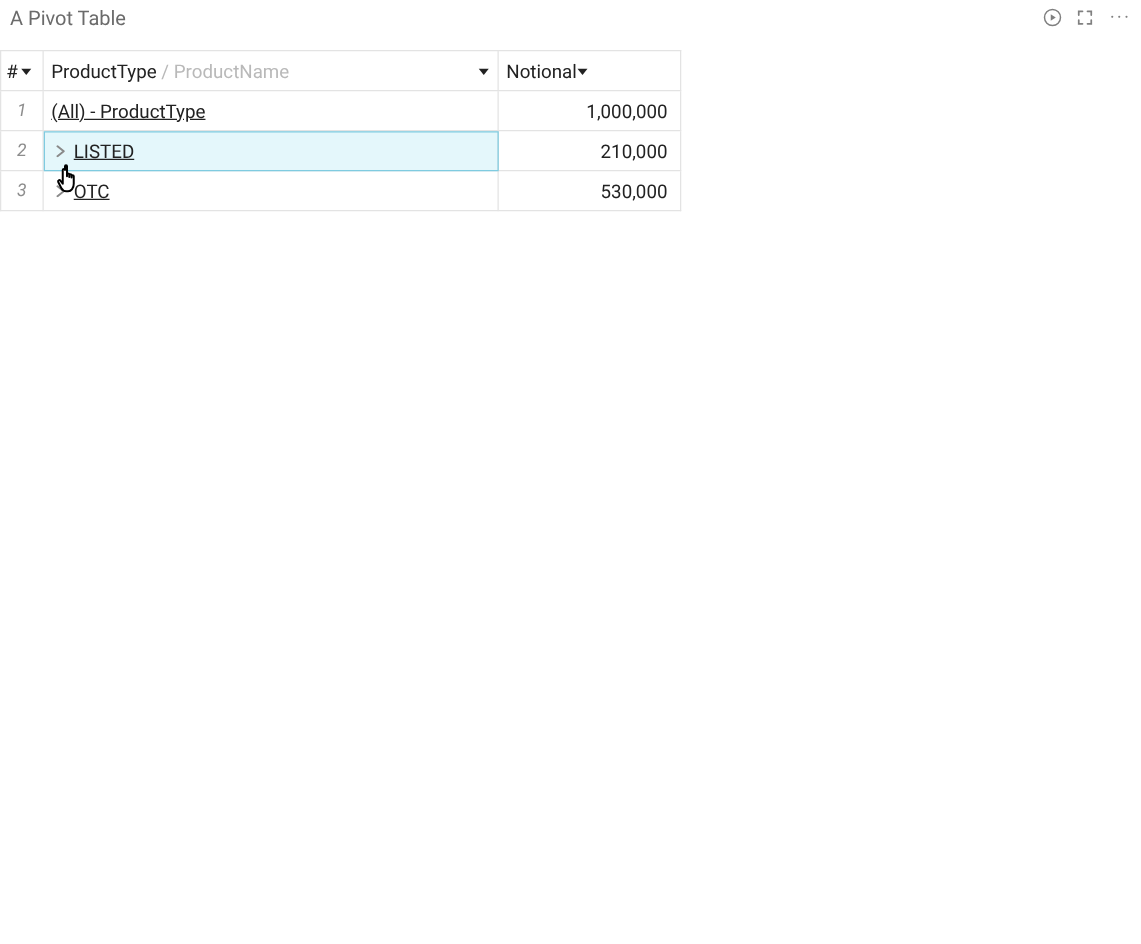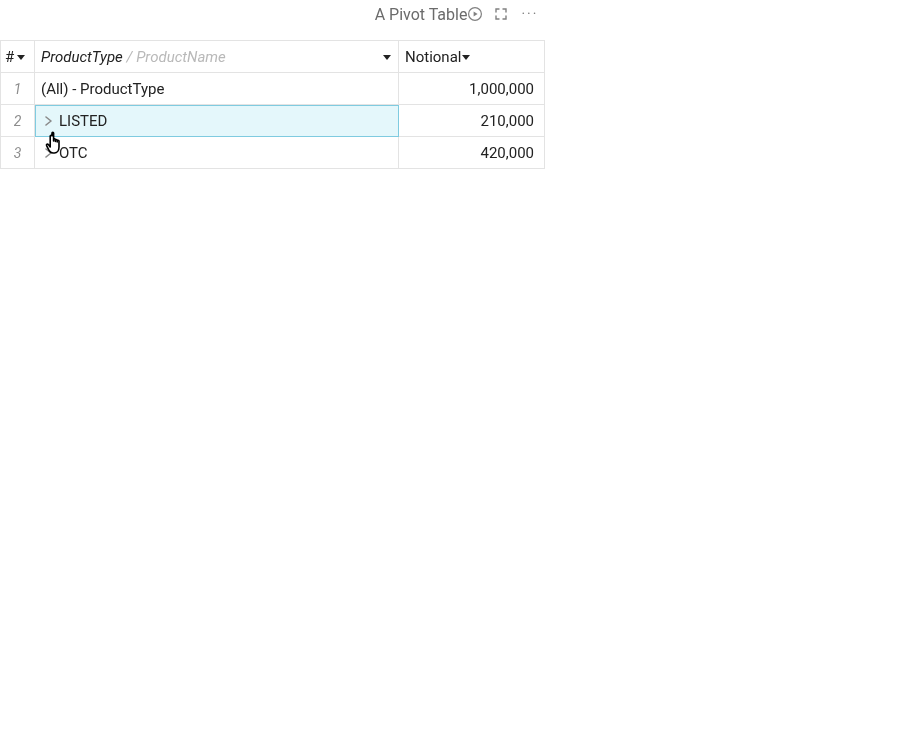--- a/index.html
+++ b/index.html
@@ -9,21 +9,21 @@
     font-size: 15px;
     color: #222;
     background: #fff;
     width: 913px;
     height: 755px;
     overflow: hidden;
   }
   .topbar {
     display: flex;
     align-items: center;
-    justify-content: center;
+    justify-content: space-between;
     padding: 4px 6px 4px 6px;
     height: 28px;
   }
   .title {
     font-size: 16px;
     color: #6b6b6b;
     padding-left: 2px;
   }
   .topbar-actions {
     display: flex;
@@ -63,36 +63,36 @@
   col.col-dim { width: 364px; }
   col.col-val { width: 146px; }
 
   th .hcell, td .cell {
     display: flex;
     align-items: center;
     height: 100%;
     padding: 0 6px;
   }
   th.idx-header .hcell { justify-content: flex-start; padding-left:4px; gap:2px;}
-  th.dim-header .hcell { justify-content: space-between; font-style: italic; }
+  th.dim-header .hcell { justify-content: space-between; }
   th.val-header .hcell { }
   .hash { font-size:15px; color:#222;}
   .drop-tri { cursor:pointer; }
   .drop-tri svg { display:block; }
   .dim-label { white-space: nowrap;}
   .dim-label .secondary { color: #b9b9b9; }
 
   td.idx-cell {
     text-align: center;
     color: #8d8d8d;
     font-style: italic;
     font-size: 14px;
     background:#fff;
   }
-  td.dim-cell .cell { padding-left:6px; gap:4px; }
+  td.dim-cell .cell { padding-left:6px; gap:4px;text-decoration:underline; }
   .expand-caret {
     width:14px;
     display:inline-flex; justify-content:center; align-items:center;
     color:#8a8a8a;
     cursor:pointer;
   }
   td.val-cell .cell { justify-content:flex-end; padding-right:10px; }
   td.val-cell { font-variant-numeric: tabular-nums; }
 
   tr.selected td.dim-cell {
@@ -224,21 +224,21 @@
           <span class="expand-caret">
             <svg width="10" height="10" viewBox="0 0 10 10">
                     <path d="M3 1 L8 5 L3 9" fill="none" stroke="#8a8a8a" stroke-width="1.6" stroke-linecap="round" stroke-linejoin="round"></path>
                   </svg>
           </span>
           <span>OTC</span>
         </div>
       </td>
       <td class="val-cell">
         <div class="cell">
-                <span>420,000</span>
+                <span>530,000</span>
               </div>
       </td>
     </tr>
   </tbody>
 </table>
 </div>
 
 <div class="cursor-overlay">
   <svg width="24" height="28" viewBox="0 0 24 28">
     <g stroke="#000" stroke-width="1.6" fill="#fff" stroke-linejoin="round" stroke-linecap="round">

